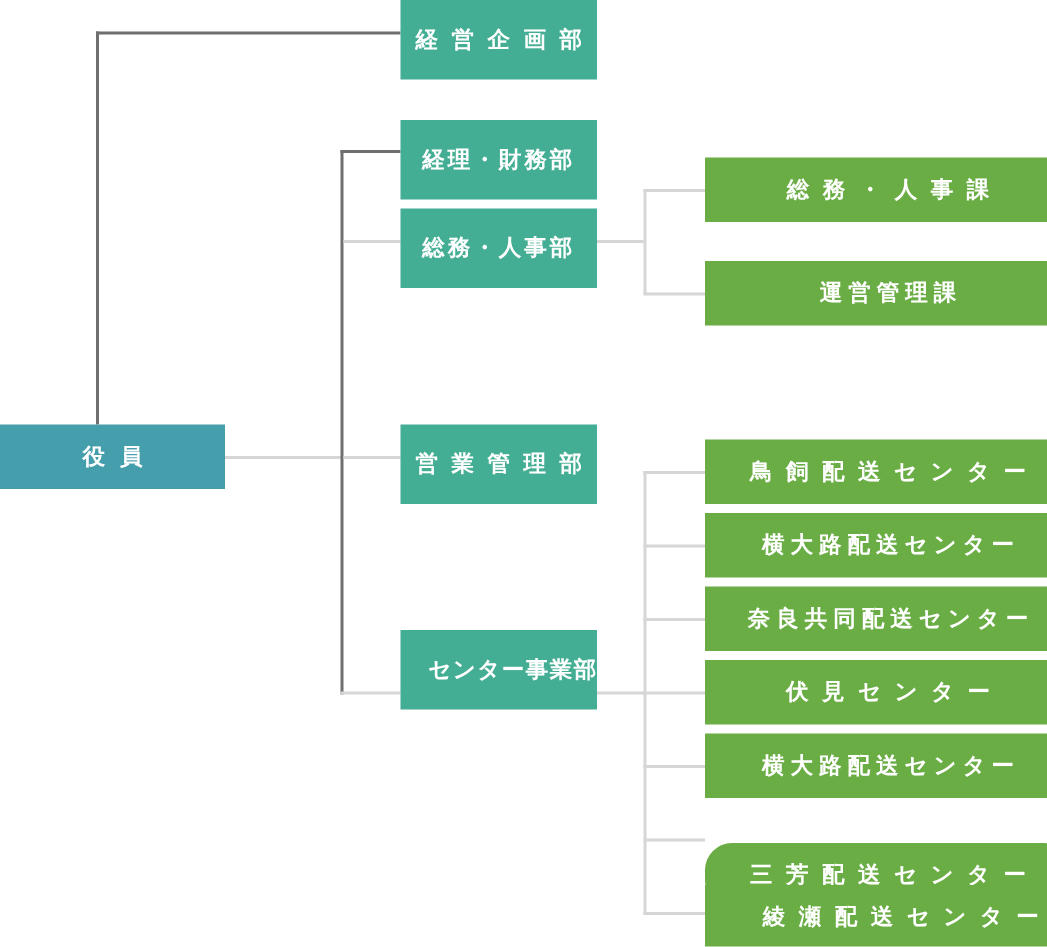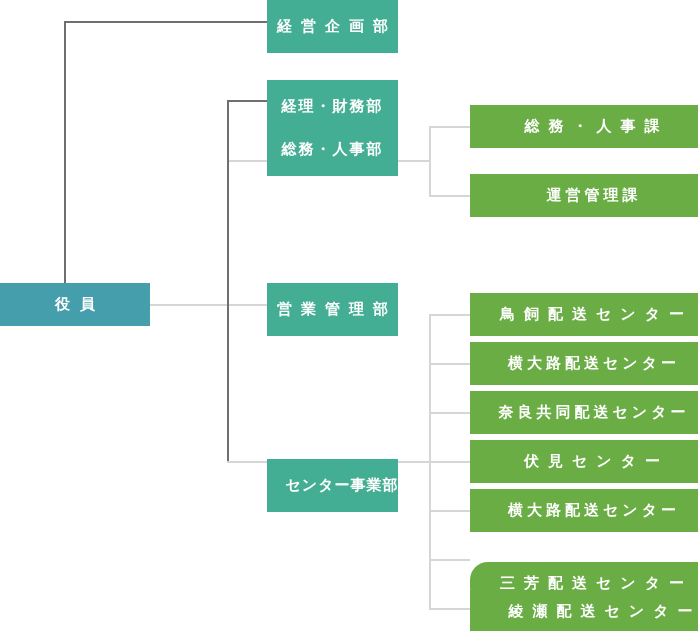--- a/index.html
+++ b/index.html
@@ -44,23 +44,23 @@
 <div class="line light h" style="left:429px; top:412px; width:41px;"></div>
 <div class="line light h" style="left:429px; top:461px; width:41px;"></div>
 <div class="line light h" style="left:429px; top:510px; width:41px;"></div>
 <div class="line light h" style="left:429px; top:559px; width:41px;"></div>
 <div class="line light h" style="left:429px; top:608px; width:41px;"></div>
 
 <div class="box exec">役員</div>
 
 <div class="box dept ls3" style="top:0px;">経営企画部</div>
 <div class="box dept ls2" style="top:80px;">経理・財務部</div>
-<div class="box dept ls2" style="top:123px;">総務・人事部</div>
+<div class="box dept ls2" style="top:139px;">総務・人事部</div>
 <div class="box dept ls3" style="top:283px;">営業管理部</div>
-<div class="box dept ls5" style="top:459px;padding-left:19px;">センター事業部</div>
+<div class="box dept ls5" style="top:420px;padding-left:19px;">センター事業部</div>
 
 <div class="box sect ls3" style="top:105px;">総務・人事課</div>
 <div class="box sect ls4" style="top:174px;">運営管理課</div>
 
 <div class="box sect ls3" style="top:293px;">鳥飼配送センター</div>
 <div class="box sect ls4" style="top:342px;">横大路配送センター</div>
 <div class="box sect ls4" style="top:391px;">奈良共同配送センター</div>
 <div class="box sect ls3" style="top:440px;">伏見センター</div>
 <div class="box sect ls4" style="top:489px;">横大路配送センター</div>
 <div class="box sect ls3" style="top:562px;border-radius:18px;">三芳配送センター</div>

